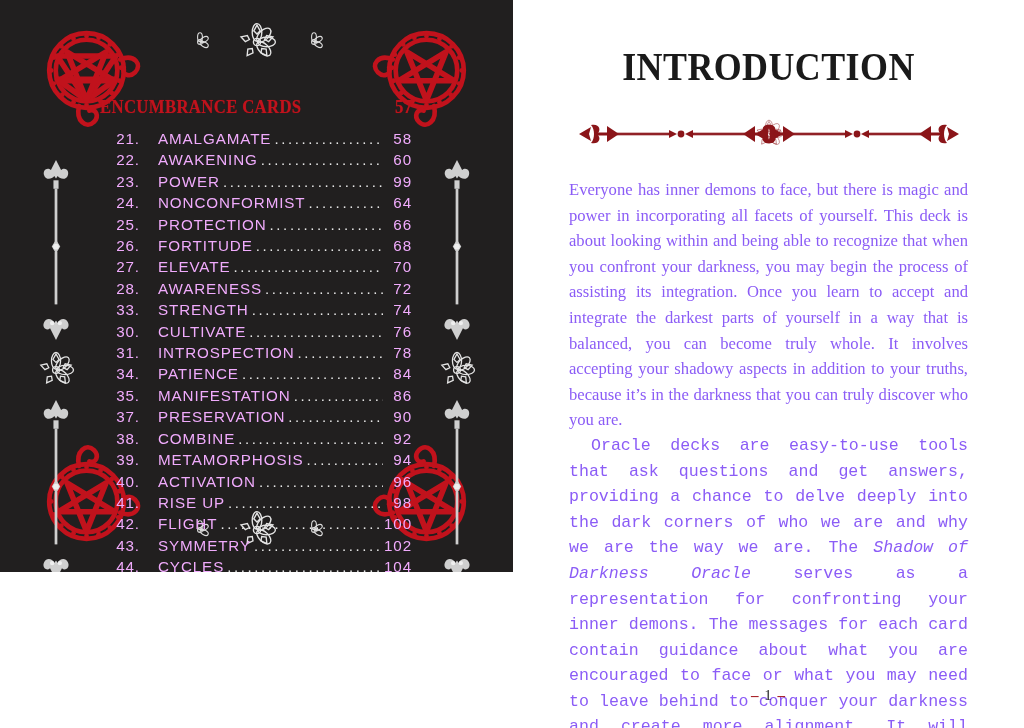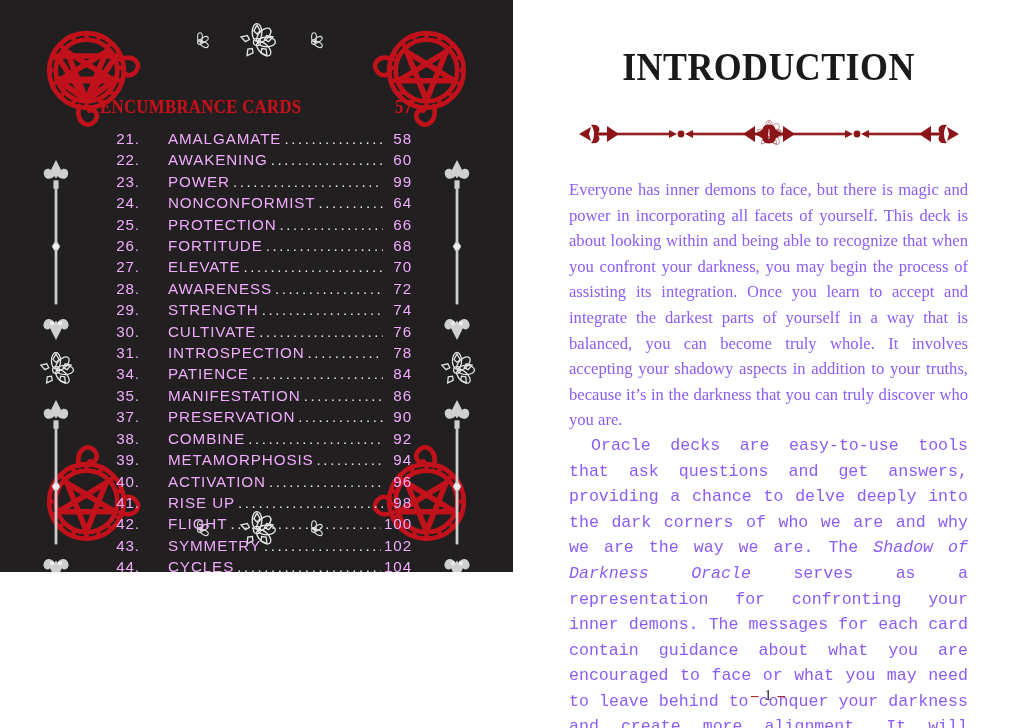--- a/index.html
+++ b/index.html
@@ -67,21 +67,21 @@
   .toc-row{
     display:flex;align-items:baseline;
     font-size:15.2px;
     line-height:21.4px;
     letter-spacing:0.9px;
     color:#f0abfc;
     font-weight:300;
     white-space:nowrap;
   }
   .toc-num{width:40px;text-align:right;flex:0 0 40px;}
-  .toc-title{margin-left:28px;}
+  .toc-title{margin-left:18px;}
   .toc-dots{
     flex:1 1 auto;margin:0 3px;
     overflow:hidden;
     line-height:1;
     color:#e8e8e8;
     font-size:15px;
     letter-spacing:2.6px;
   }
   .toc-dots::after{
     content:"........................................................";
@@ -491,21 +491,21 @@
             <span class="toc-dots"></span>
             <span class="toc-page">70</span>
           </li>
           <li class="toc-row">
             <span class="toc-num">28.</span>
             <span class="toc-title">AWARENESS</span>
             <span class="toc-dots"></span>
             <span class="toc-page">72</span>
           </li>
           <li class="toc-row">
-            <span class="toc-num">29.</span>
+            <span class="toc-num">33.</span>
             <span class="toc-title">STRENGTH</span>
             <span class="toc-dots"></span>
             <span class="toc-page">74</span>
           </li>
           <li class="toc-row">
             <span class="toc-num">30.</span>
             <span class="toc-title">CULTIVATE</span>
             <span class="toc-dots"></span>
             <span class="toc-page">76</span>
           </li>

